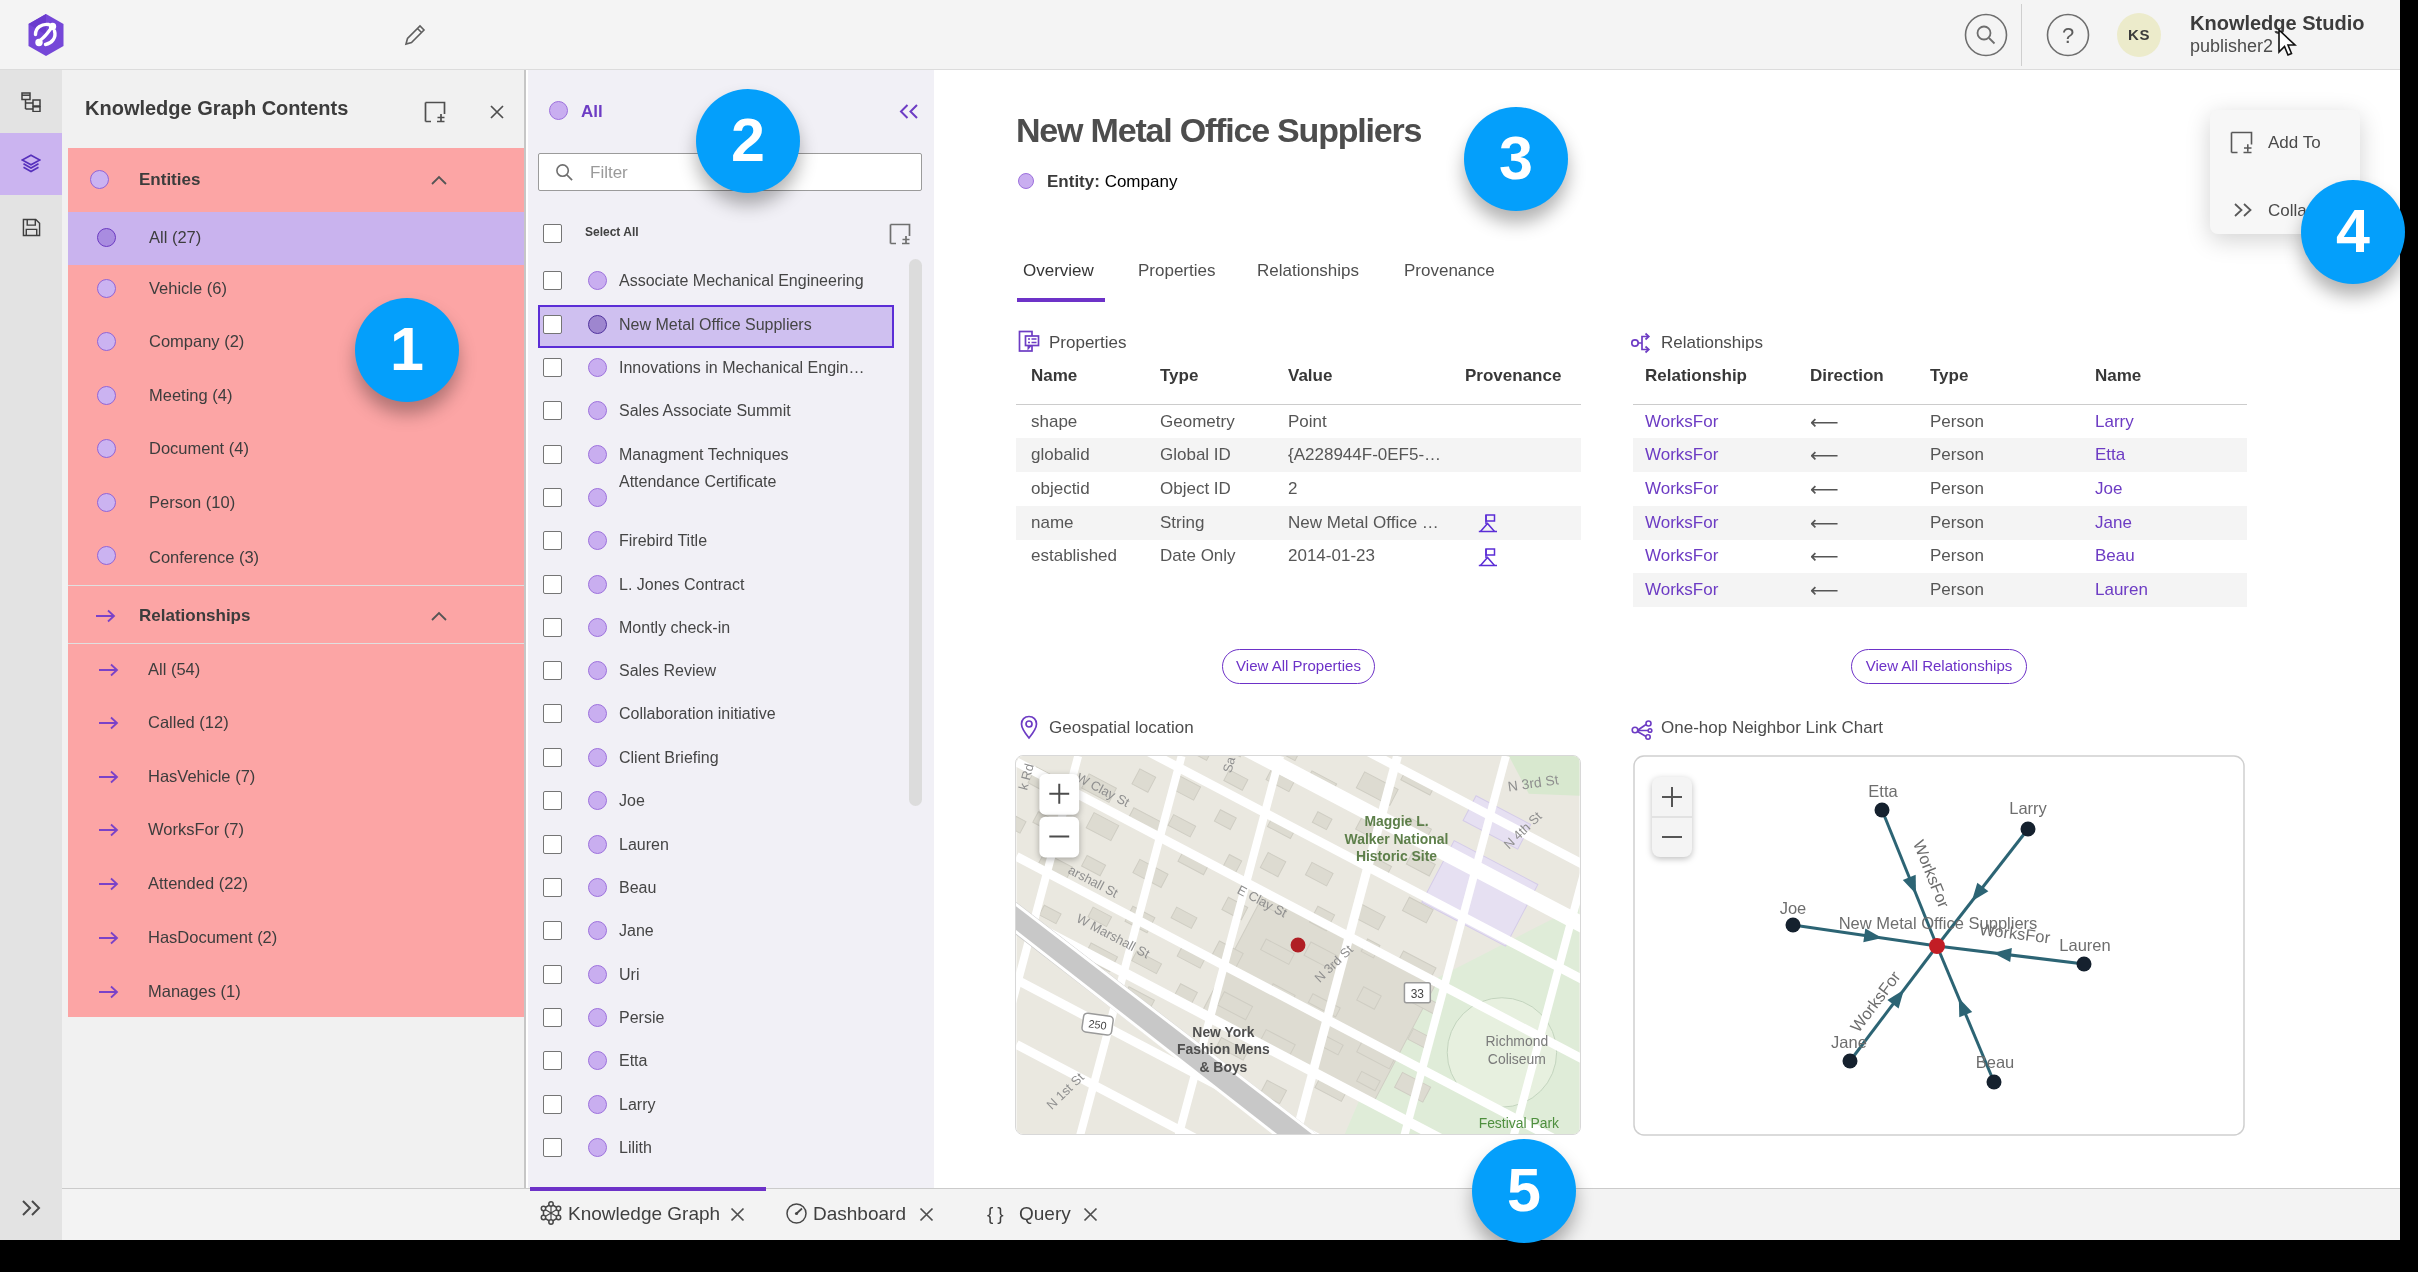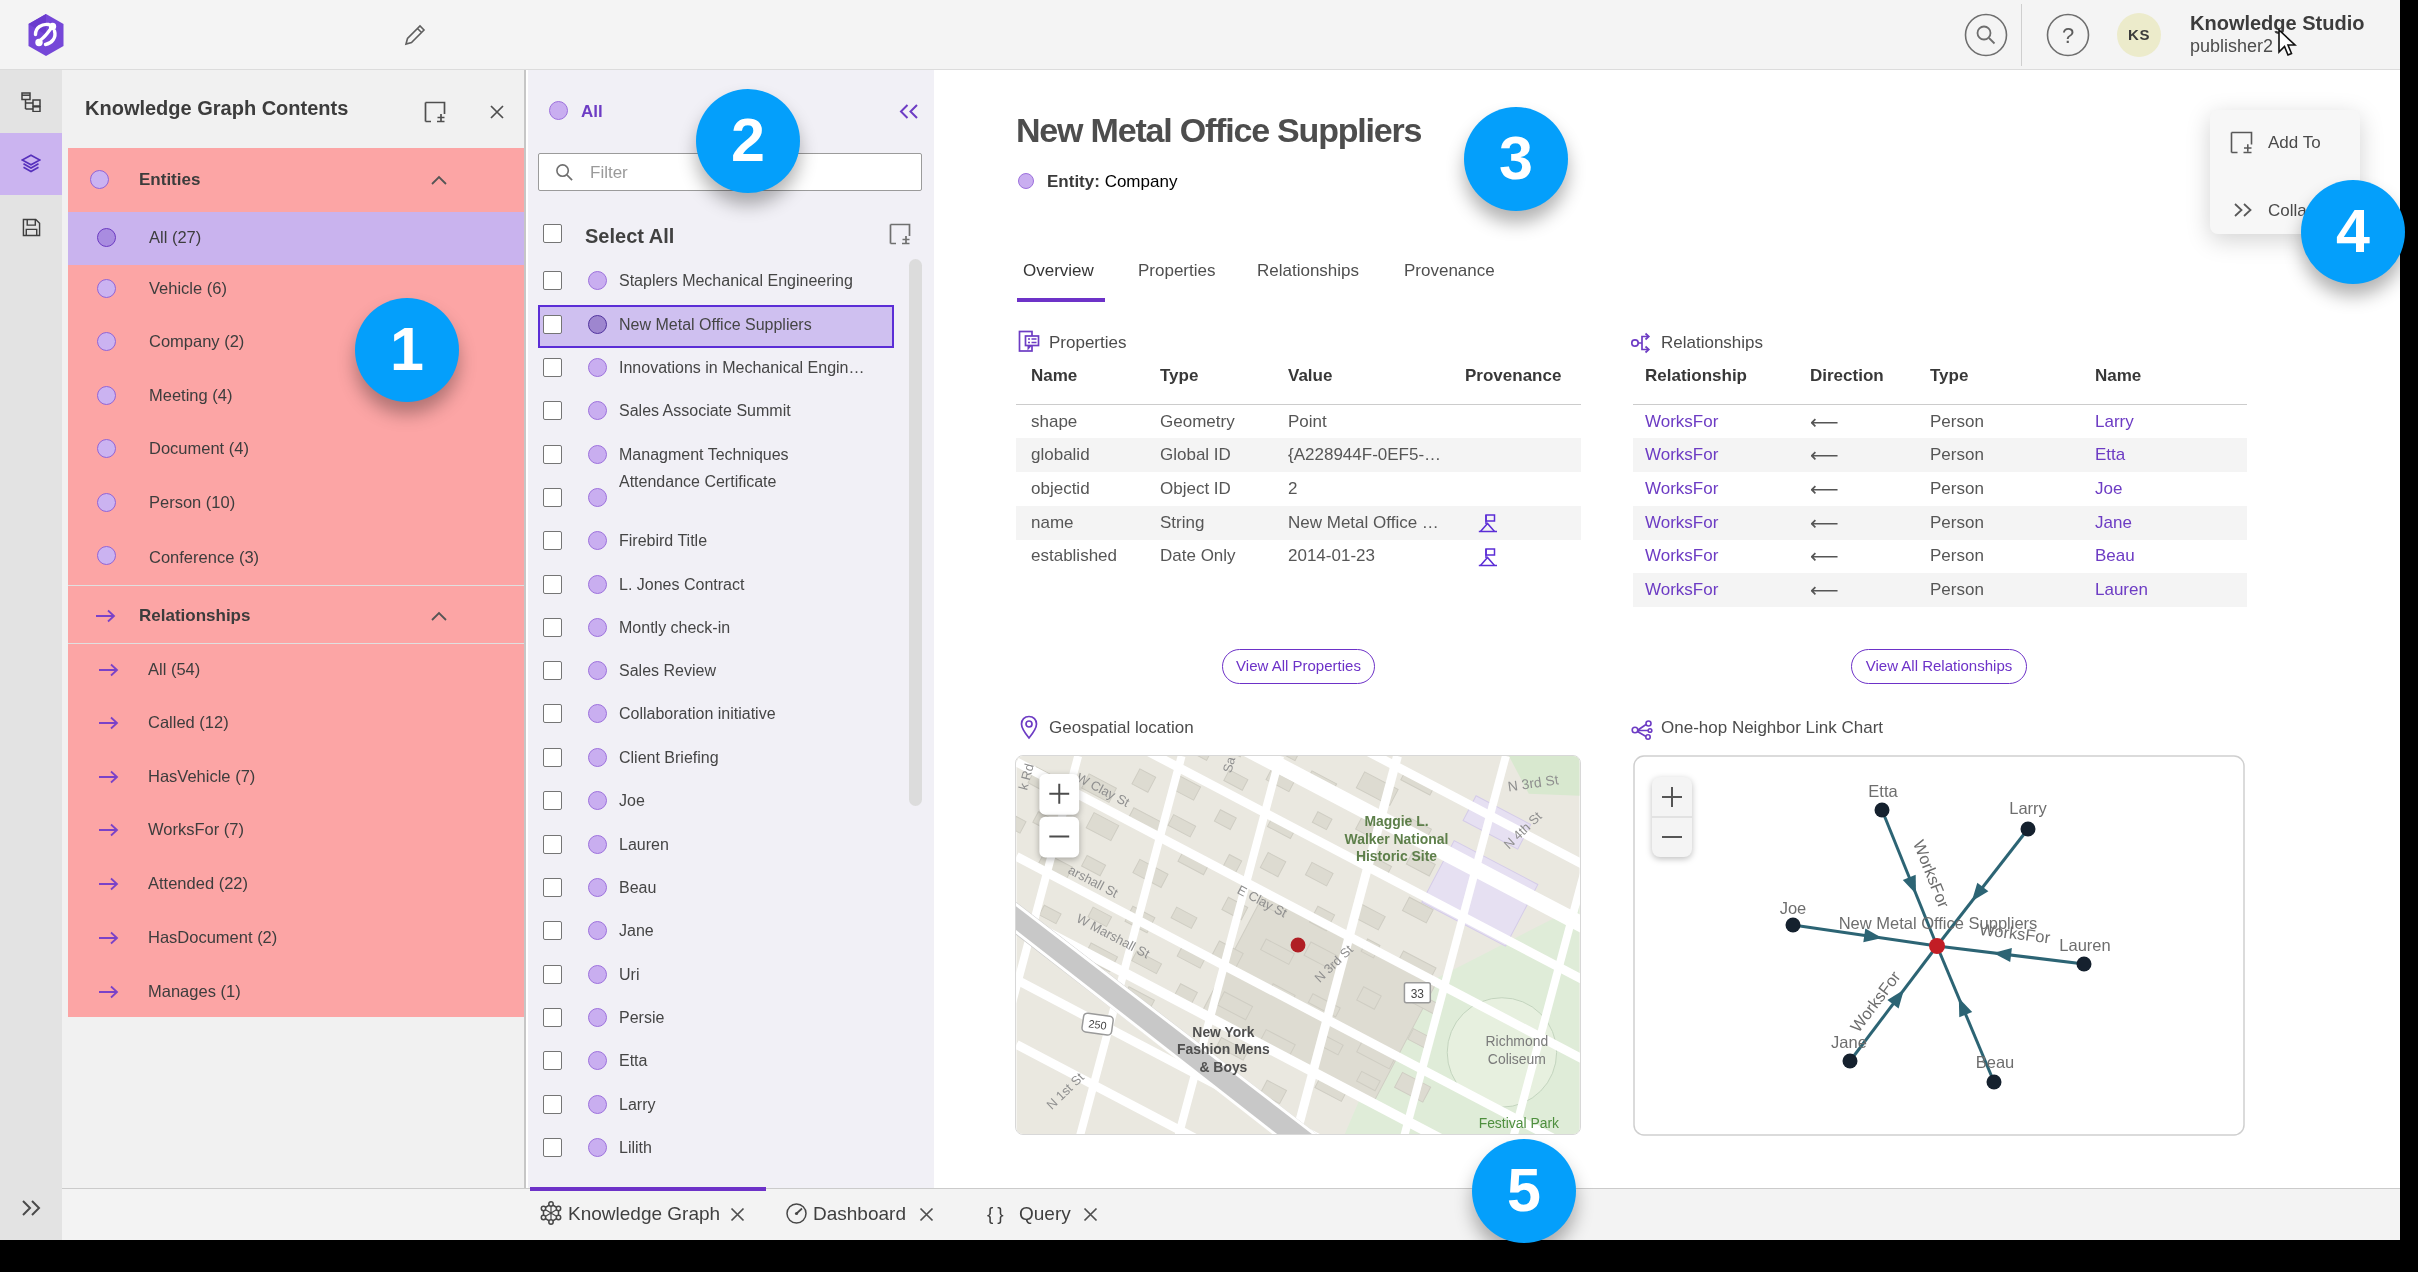--- a/index.html
+++ b/index.html
@@ -177,32 +177,32 @@
       <svg class="abs" style="left:370px;top:33px" width="22" height="17" viewBox="0 0 22 17">
         <path d="M9.5 2 L3 8.5 L9.5 15 M19 2 L12.5 8.5 L19 15" fill="none" stroke="#6d3cc4" stroke-width="2"></path>
       </svg>
       <div class="abs" style="left:10px;top:83px;width:384px;height:38px;background:#fff;border:1px solid #9b9b9b;border-radius:2px"></div>
       <svg class="abs" style="left:27px;top:93px" width="19" height="19" viewBox="0 0 20 20">
         <circle cx="8" cy="8" r="6" fill="none" stroke="#6f6f6f" stroke-width="1.7"></circle>
         <path d="M12.5 12.5 L18 18" stroke="#6f6f6f" stroke-width="1.7"></path>
       </svg>
       <div class="abs" style="left:62px;top:93px;font-size:17px;color:#9a9a9a">Filter</div>
       <div class="ck" style="left:15px;top:154px"></div>
-      <div class="abs" style="left:57px;top:155px;font-size:20px;color:#414141;font-weight:600">Select All</div>
+      <div class="abs" style="left:57px;top:155px;font-size:12px;color:#414141;font-weight:600">Select All</div>
       <svg class="abs" style="left:361px;top:153px" width="22" height="22" viewBox="0 0 22 22">
         <g fill="none" stroke="#6f6f6f" stroke-width="1.7">
             <path d="M1.5 1.5 L20.5 1.5 L20.5 13 M20.5 20.5 L13 20.5 M1.5 1.5 L1.5 20.5 M1.5 20.5 L7 20.5"></path>
             <path d="M13.5 16.5 L20.5 16.5 M17 13 L17 20"></path>
           </g>
       </svg>
       <div class="abs" style="left:381px;top:189px;width:13px;height:547px;background:#dcdcdc;border-radius:7px"></div>
       <div class="abs" style="left:10px;top:235px;width:356px;height:43px;background:#cfc0f0;border:2.5px solid #5b2dd6"></div>
       <div class="ck" style="left:15px;top:201px"></div>
       <div class="pcirc" style="left:60px;top:201px"></div>
-      <div class="abs p2row-txt" style="left:91px;top:202px">Staplers Mechanical Engineering</div>
+      <div class="abs p2row-txt" style="left:91px;top:202px">Associate Mechanical Engineering</div>
       <div class="ck" style="left:15px;top:245px"></div>
       <div class="pcirc" style="left:60px;top:245px;background:#9e86cf;border-color:#51339e"></div>
       <div class="abs p2row-txt" style="left:91px;top:246px">New Metal Office Suppliers</div>
       <div class="ck" style="left:15px;top:288px"></div>
       <div class="pcirc" style="left:60px;top:288px"></div>
       <div class="abs p2row-txt" style="left:91px;top:289px">Innovations in Mechanical Engin…</div>
       <div class="ck" style="left:15px;top:331px"></div>
       <div class="pcirc" style="left:60px;top:331px"></div>
       <div class="abs p2row-txt" style="left:91px;top:332px">Sales Associate Summit</div>
       <div class="ck" style="left:15px;top:375px"></div>

